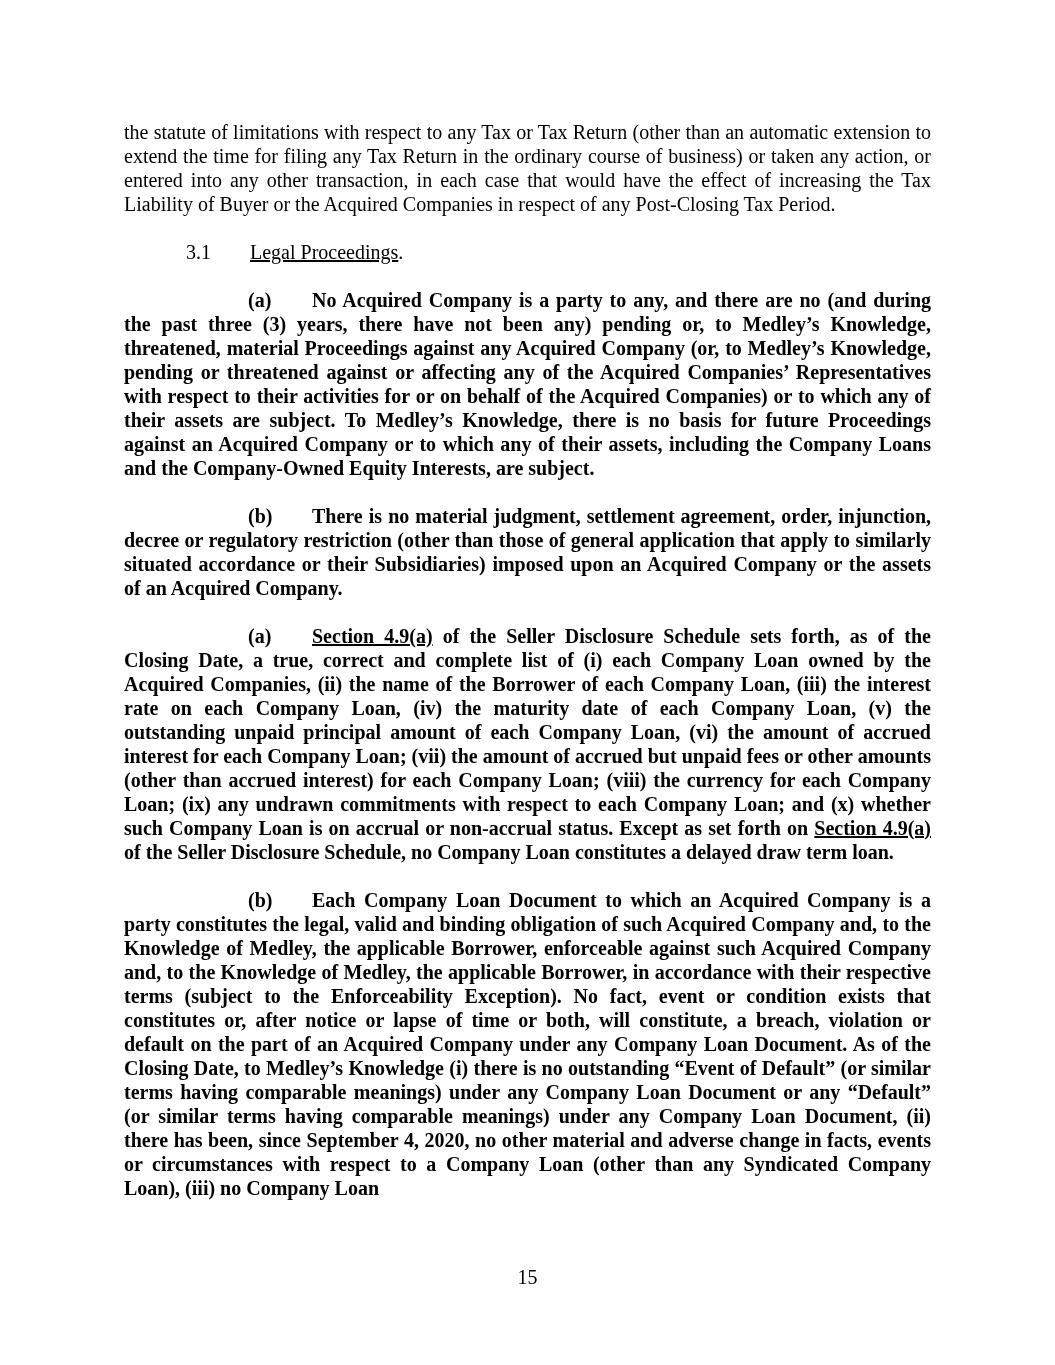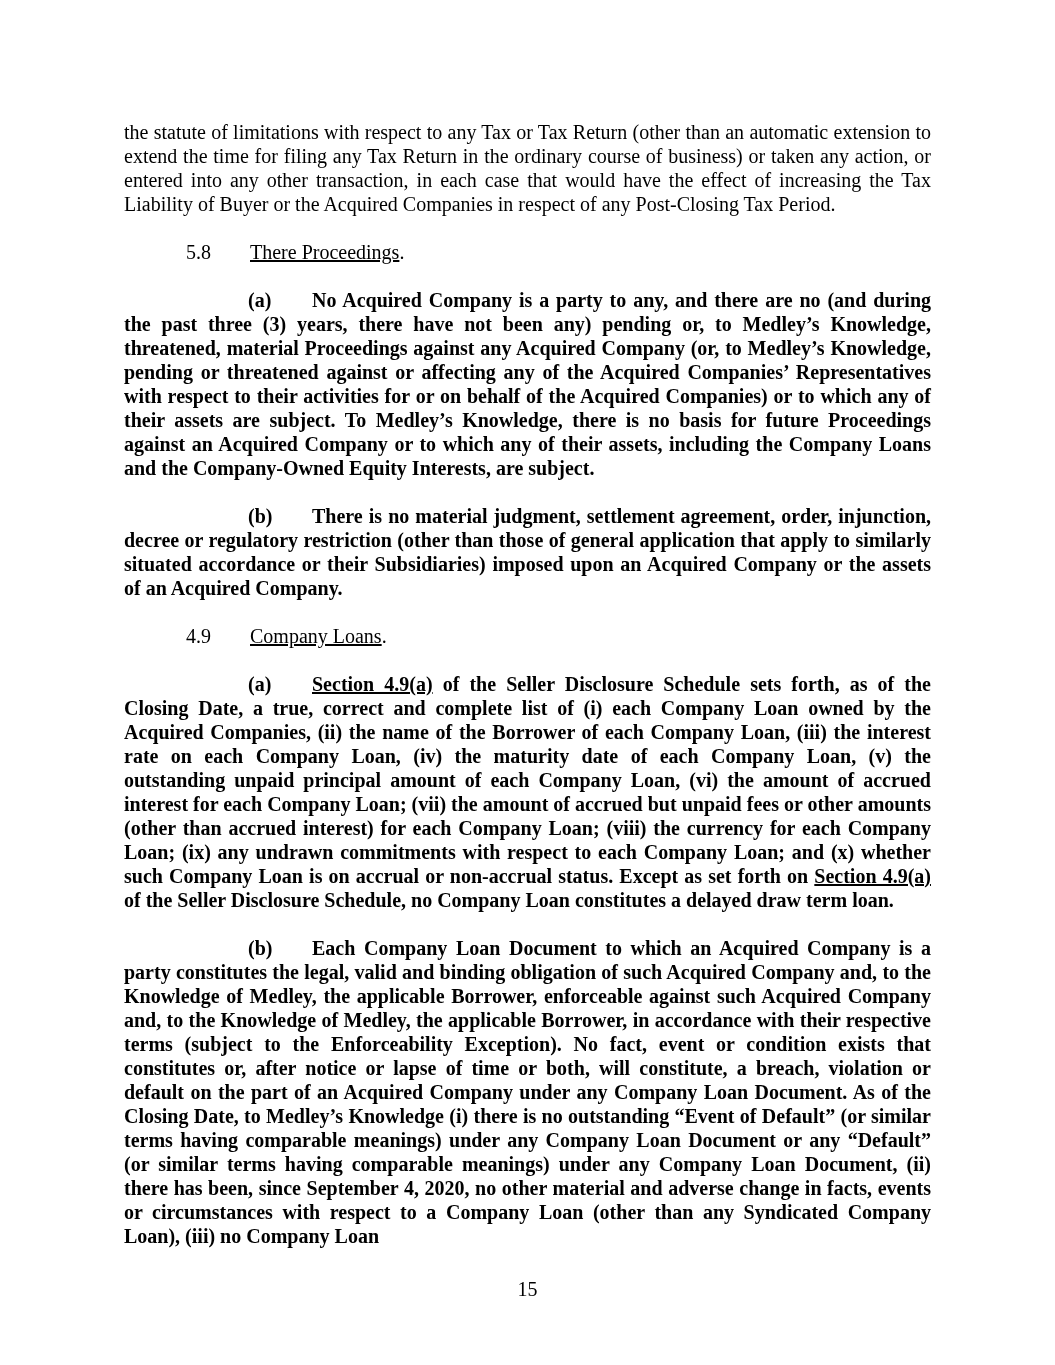--- a/index.html
+++ b/index.html
@@ -34,36 +34,35 @@
   p.heading { text-indent: 62px; }
   p.sub { text-indent: 124px; font-weight: bold; }
   .marker {
     display: inline-block;
     width: 64px;
     text-indent: 0;
   }
   .u { text-decoration: underline; }
   .footer {
     position: absolute;
-    bottom: 64px;
+    bottom: 76px;
     left: 0;
     right: 0;
     text-align: center;
     font-family: "Liberation Serif", "DejaVu Serif", serif;
     font-size: 20px;
     color: #000000;
   }
 </style>
 </head>
 <body>
 
 <div class="page">
   <div class="content">
       <p class="continuation"><span>the statute of limitations with respect to any Tax or Tax Return (other than an automatic extension to extend the time for filing any Tax Return in the ordinary course of business) or taken any action, or entered into any other transaction, in each case that would have the effect of increasing the Tax Liability of Buyer or the Acquired Companies in respect of any Post-Closing Tax Period.</span></p>
-      <p class="heading"><span class="marker">5.8</span><span class="u">There Proceedings</span><span>.</span></p>
+      <p class="heading"><span class="marker">3.1</span><span class="u">Legal Proceedings</span><span>.</span></p>
       <p class="sub"><span class="marker">(a)</span><span>No Acquired Company is a party to any, and there are no (and during the past three (3) years, there have not been any) pending or, to Medley’s Knowledge, threatened, material Proceedings against any Acquired Company (or, to Medley’s Knowledge, pending or threatened against or affecting any of the Acquired Companies’ Representatives with respect to their activities for or on behalf of the Acquired Companies) or to which any of their assets are subject.  To Medley’s Knowledge, there is no basis for future Proceedings against an Acquired Company or to which any of their assets, including the Company Loans and the Company-Owned Equity Interests, are subject.</span></p>
       <p class="sub"><span class="marker">(b)</span><span>There is no material judgment, settlement agreement, order, injunction, decree or regulatory restriction (other than those of general application that apply to similarly situated accordance or their Subsidiaries) imposed upon an Acquired Company or the assets of an Acquired Company.</span></p>
-      <p class="heading"><span class="marker">4.9</span><span class="u">Company Loans</span><span>.</span></p>
       <p class="sub"><span class="marker">(a)</span><span class="u">Section 4.9(a)</span><span> of the Seller Disclosure Schedule sets forth, as of the Closing Date, a true, correct and complete list of (i) each Company Loan owned by the Acquired Companies, (ii) the name of the Borrower of each Company Loan, (iii) the interest rate on each Company Loan, (iv) the maturity date of each Company Loan, (v) the outstanding unpaid principal amount of each Company Loan, (vi) the amount of accrued interest for each Company Loan; (vii) the amount of accrued but unpaid fees or other amounts (other than accrued interest) for each Company Loan; (viii) the currency for each Company Loan; (ix) any undrawn commitments with respect to each Company Loan; and (x) whether such Company Loan is on accrual or non-accrual status. Except as set forth on </span><span class="u">Section 4.9(a)</span><span> of the Seller Disclosure Schedule, no Company Loan constitutes a delayed draw term loan.</span></p>
       <p class="sub"><span class="marker">(b)</span><span>Each Company Loan Document to which an Acquired Company is a party constitutes the legal, valid and binding obligation of such Acquired Company and, to the Knowledge of Medley, the applicable Borrower, enforceable against such Acquired Company and, to the Knowledge of Medley, the applicable Borrower, in accordance with their respective terms (subject to the Enforceability Exception). No fact, event or condition exists that constitutes or, after notice or lapse of time or both, will constitute, a breach, violation or default on the part of an Acquired Company under any Company Loan Document.  As of the Closing Date, to Medley’s Knowledge (i) there is no outstanding “Event of Default” (or similar terms having comparable meanings) under any Company Loan Document or any “Default” (or similar terms having comparable meanings) under any Company Loan Document, (ii) there has been, since September 4, 2020, no other material and adverse change in facts, events or circumstances with respect to a Company Loan (other than any Syndicated Company Loan), (iii) no Company Loan</span></p>
     </div>
   <div class="footer">15</div>
 </div>
 
 </body></html>

